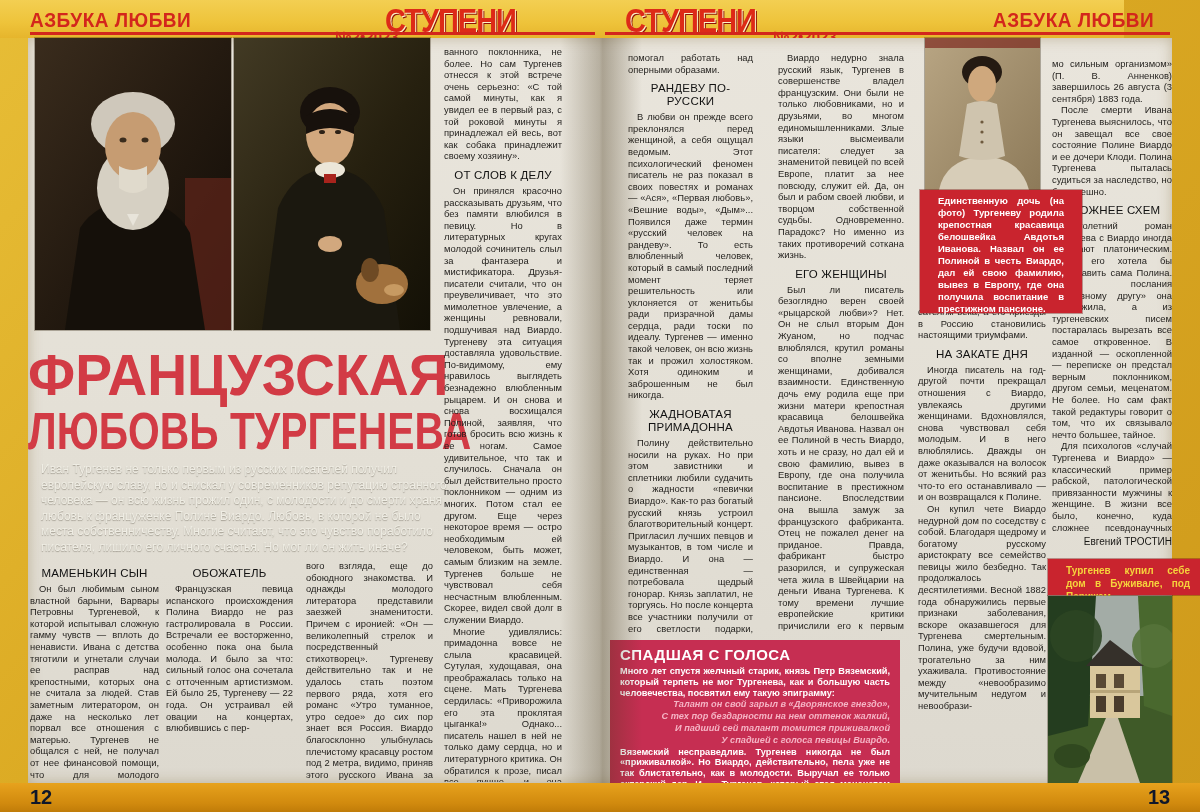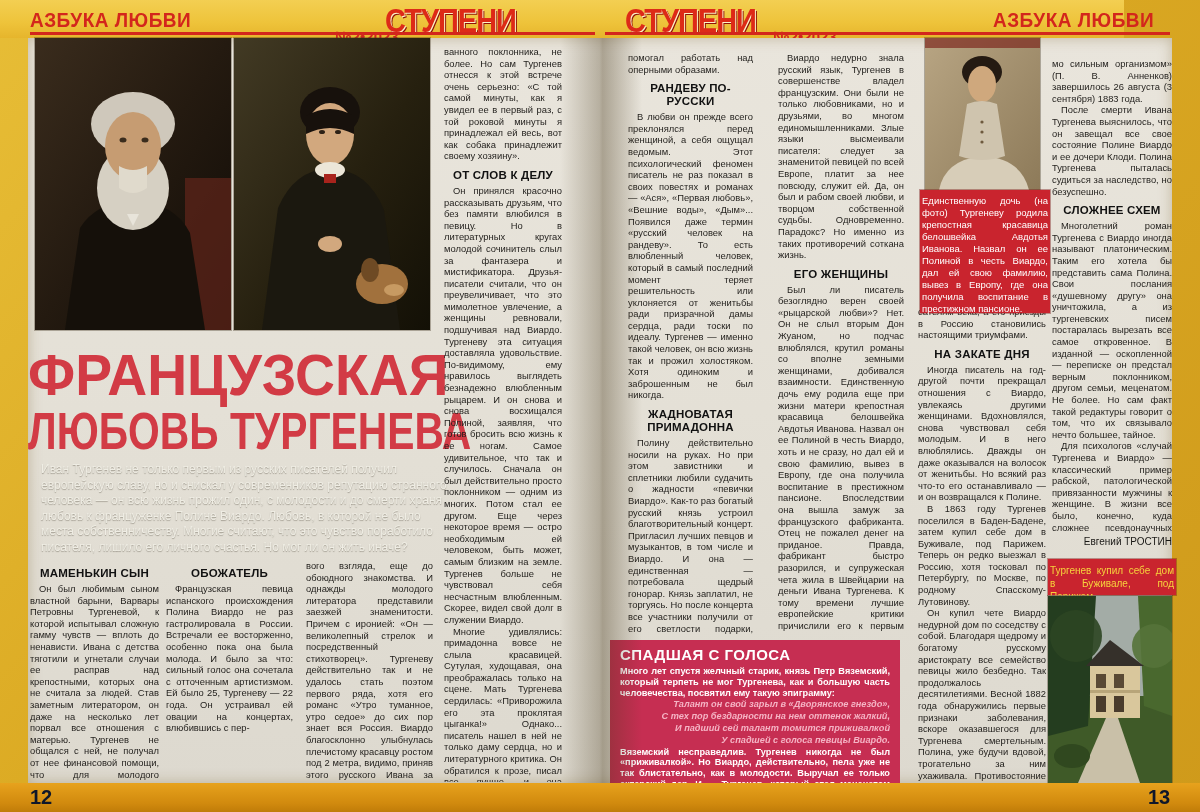--- a/index.html
+++ b/index.html
@@ -27,28 +27,28 @@
   
   .title1{position:absolute;left:0;top:304px;font-size:57px;font-weight:bold;color:#d23b45;
           white-space:nowrap;letter-spacing:0;transform:scaleX(.97);transform-origin:left top;}
   .title2{position:absolute;left:0;top:364px;font-size:51px;font-weight:bold;color:#d23b45;
           white-space:nowrap;transform:scaleX(.80);transform-origin:left top;}
   .lead{position:absolute;left:13px;top:424px;width:406px;font-size:12px;line-height:1.3;
         color:#efede4;text-shadow:0 1px 1px rgba(90,85,70,.45);}
   
   .col{position:absolute;overflow:hidden;color:#201e1b;font-size:9.4px;line-height:11.6px;
        text-align:justify;}
-  .col .sec-h{margin:7px 0 3px 0;font-size:11.5px;line-height:13px;font-weight:bold;
+  .col .sec-h{margin:7px 0 3px 0;font-size:11.5px;line-height:13px;font-weight:normal;
               text-align:center;color:#111;letter-spacing:.2px;}
   .col .body-p{margin:0;text-indent:9px;}
   .col .body-p.cont{text-indent:0;}
   .author{position:absolute;font-size:10px;font-weight:normal;text-align:right;color:#1a1916;}
   
   .capbox{position:absolute;background:#c9242e;color:#ffffff;font-size:9.5px;line-height:12px;
-          font-weight:normal;padding:5px 2px;text-align:justify;box-shadow:0 0 0 1px rgba(120,20,20,.4);}
+          font-weight:bold;padding:5px 18px;text-align:justify;box-shadow:0 0 0 1px rgba(120,20,20,.4);}
   .capbox.yellow{color:#f6d33c;font-size:10px;line-height:13px;}
   
   .pinkbox{position:absolute;left:582px;top:602px;width:290px;height:143px;background:#c62e52;
            color:#fff;padding:5px 10px 6px 10px;box-sizing:border-box;overflow:hidden;}
   .pinkbox .pb-title{font-size:15px;font-weight:bold;letter-spacing:.5px;margin:1px 0 3px 0;color:#ffffff;}
   .pinkbox p{margin:0;font-size:9.2px;line-height:10.8px;font-weight:bold;text-align:justify;}
   .pinkbox .verse{margin:1px 0 1px 28px;font-style:italic;font-weight:bold;color:#f5b3c4;
                   font-size:9.2px;line-height:10.8px;text-align:right;}
   
   .bottomband{position:absolute;left:0;top:783px;width:1200px;height:29px;
@@ -148,21 +148,20 @@
     </div>
   <div class="col" style="left:750px;top:14px;width:126px;height:584px">
       <p class="body-p">Виардо недурно знала русский язык, Тургенев в совершенстве владел французским. Они были не только любовниками, но и друзьями, во многом единомышленниками. Злые языки высмеивали писателя: следует за знаменитой певицей по всей Европе, платит за нее повсюду, служит ей. Да, он был и рабом своей любви, и творцом собственной судьбы. Одновременно. Парадокс? Но именно из таких противоречий соткана жизнь.</p>
       <h4 class="sec-h">ЕГО ЖЕНЩИНЫ</h4>
       <p class="body-p">Был ли писатель безоглядно верен своей «рыцарской любви»? Нет. Он не слыл вторым Дон Жуаном, но подчас влюблялся, крутил романы со вполне земными женщинами, добивался взаимности. Единственную дочь ему родила еще при жизни матери крепостная красавица белошвейка Авдотья Иванова. Назвал он ее Полиной в честь Виардо, хоть и не сразу, но дал ей и свою фамилию, вывез в Европу, где она получила воспитание в престижном пансионе. Впоследствии она вышла замуж за французского фабриканта. Отец не пожалел денег на приданое. Правда, фабрикант быстро разорился, и супружеская чета жила в Швейцарии на деньги Ивана Тургенева. К тому времени лучшие европейские критики причислили его к первым пи-</p>
     </div>
   <div class="col" style="left:890px;top:268px;width:128px;height:477px">
       <p class="body-p cont">сателям века, а его приезды в Россию становились настоящими триумфами.</p>
       <h4 class="sec-h">НА ЗАКАТЕ ДНЯ</h4>
       <p class="body-p">Иногда писатель на год-другой почти прекращал отношения с Виардо, увлекаясь другими женщинами. Вдохновлялся, снова чувствовал себя молодым. И в него влюблялись. Дважды он даже оказывался на волосок от женитьбы. Но всякий раз что-то его останавливало — и он возвращался к Полине.</p>
-      <p class="body-p">В 1863 году Тургенев поселился в Баден-Бадене, затем купил себе дом в Буживале, под Парижем. Теперь он редко выезжал в Россию, хотя тосковал по Петербургу, по Москве, по родному Спасскому-Лутовинову.</p>
       <p class="body-p">Он купил чете Виардо недурной дом по соседству с собой. Благодаря щедрому и богатому русскому аристократу все семейство певицы жило безбедно. Так продолжалось десятилетиями. Весной 1882 года обнаружились первые признаки заболевания, вскоре оказавшегося для Тургенева смертельным. Полина, уже будучи вдовой, трогательно за ним ухаживала. Противостояние между «невообразимо мучительным недугом и невообрази-</p>
     </div>
   <div class="col" style="left:1024px;top:20px;width:120px;height:476px">
       <p class="body-p cont">мо сильным организмом» (П. В. Анненков) завершилось 26 августа (3 сентября) 1883 года.</p>
       <p class="body-p">После смерти Ивана Тургенева выяснилось, что он завещал все свое состояние Полине Виардо и ее дочери Клоди. Полина Тургенева пыталась судиться за наследство, но безуспешно.</p>
       <h4 class="sec-h">СЛОЖНЕЕ СХЕМ</h4>
       <p class="body-p">Многолетний роман Тургенева с Виардо иногда называют платоническим. Таким его хотела бы представить сама Полина. Свои послания «душевному другу» она уничтожила, а из тургеневских писем постаралась вырезать все самое откровенное. В изданной — оскопленной — переписке он предстал верным поклонником, другом семьи, меценатом. Не более. Но сам факт такой редактуры говорит о том, что их связывало нечто большее, тайное.</p>
       <p class="body-p">Для психологов «случай Тургенева и Виардо» — классический пример рабской, патологической привязанности мужчины к женщине. В жизни все было, конечно, куда сложнее псевдонаучных схем. А главное, что осталось от их любви, — книги Тургенева. В них он не лгал и не притворялся, скорее — изучал жизнь.</p>
     </div>
   <div class="author" style="left:1024px;top:498px;width:120px">Евгений ТРОСТИН</div>

